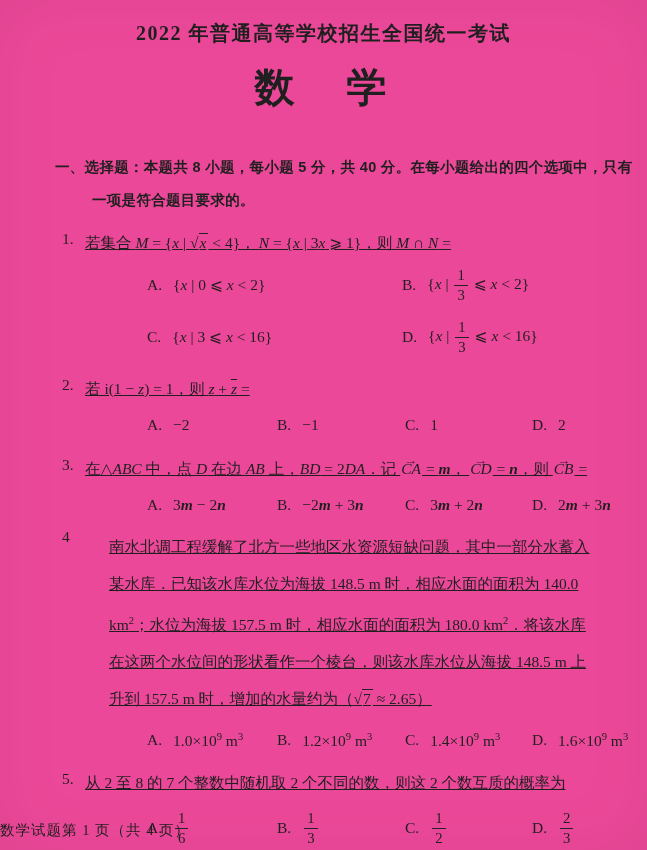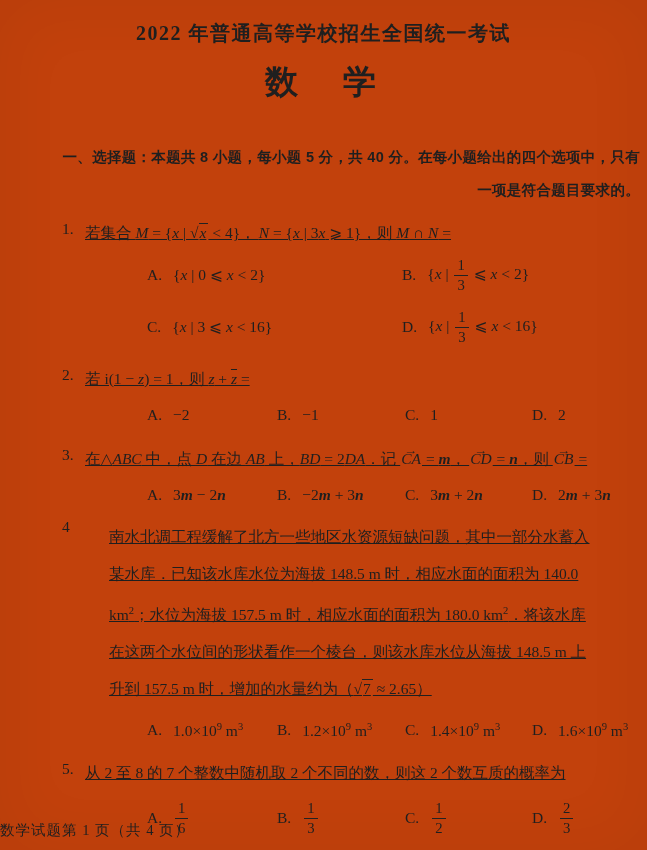--- a/index.html
+++ b/index.html
@@ -1,50 +1,49 @@
 <!DOCTYPE html>
 <html><head>
 <meta charset="utf-8">
 <style>
   html,body { margin:0; padding:0; background:#e8e8e8; }
   .page {
     position:relative;
     width:647px; height:850px;
     margin:0 auto;
-    background:#c2410c;
+    background:#ec4899;
     box-shadow: inset 0 0 70px rgba(0,0,0,0.055);
     font-family:"Liberation Serif","DejaVu Serif",serif;
     color:#1f1f1f;
     overflow:hidden;
   }
   .title {
     padding-top:20px;
     text-align:center;
     font-size:20px;
     font-weight:700;
     letter-spacing:1.5px;
   }
   .subject {
     margin-top:13px;
     text-align:center;
-    font-size:33px;
+    font-size:40px;
     font-weight:700;
     letter-spacing:6px;
   }
   .section {
     margin:36px auto 0 55px;
     width:548px;
     font-family:"Liberation Sans","DejaVu Sans",sans-serif;
     font-weight:700;
     font-size:14.5px;
     line-height:33px;
     padding-left:37px;
     text-indent:-37px;
     letter-spacing:0.3px;
-    text-align:right;
   }
   .questions { margin-left:62px; padding-right:46px; }
   .q { display:flex; margin-top:20px; font-size:15.5px; }
   .qnum { flex:0 0 23px; }
   .qbody { flex:1; line-height:26px;text-decoration:underline; }
   .q4 .qbody { line-height:37px;margin-left:24px; }
   .q1 { margin-top:13px; }
   .q3 { margin-top:22px; }
   .q4 { margin-top:14px; }
   .q5 { margin-top:20px; }

